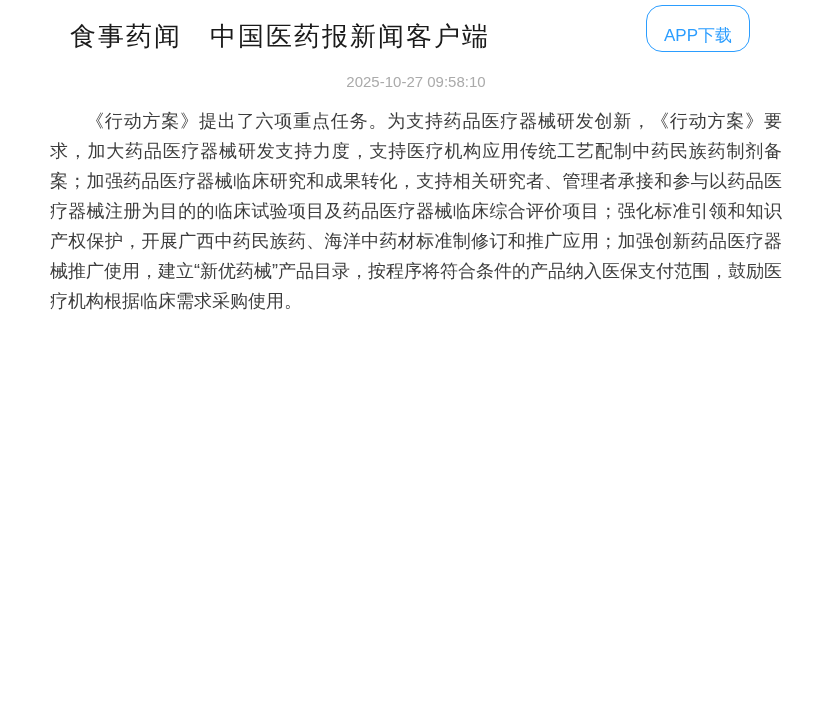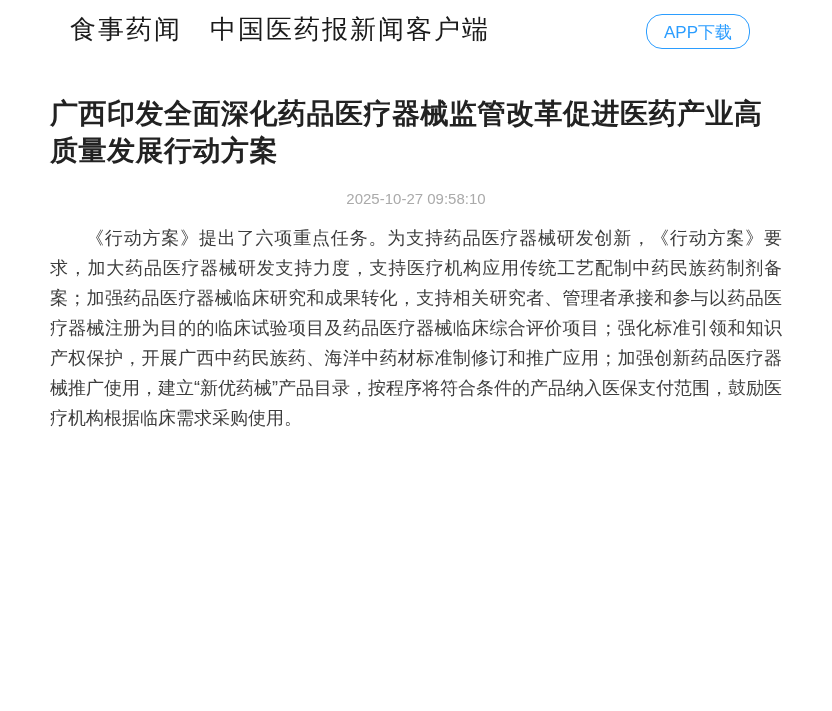--- a/index.html
+++ b/index.html
@@ -10,41 +10,41 @@
   body {
     width: 832px;
     height: 711px;
     overflow: hidden;
     font-family: "Liberation Sans", "DejaVu Sans", sans-serif;
     -webkit-font-smoothing: antialiased;
   }
   
   .app-header {
     display: flex;
-    align-items: flex-start;
+    align-items: flex-end;
     justify-content: space-between;
     padding: 14px 82px 0 70px;
     height: 38px;
   }
   .app-logo {
     font-family: "DejaVu Serif", "Liberation Serif", serif;
     font-size: 26px;
     color: #1a1a1a;
     letter-spacing: 2px;
     white-space: nowrap;
     line-height: 1.2;
   }
   .app-download-btn {
     font-family: "Liberation Sans", "DejaVu Sans", sans-serif;
     font-size: 17px;
     color: #2b9dff;
     background: #ffffff;
     border: 1px solid #2b9dff;
     border-radius: 16px;
-    padding: 8px 17px 5px;
+    padding: 20px 17px 5px;
     line-height: 20px;
     cursor: pointer;
     white-space: nowrap;
   }
   
   .article {
     padding: 0 50px;
   }
   .article-title {
     margin: 43px 0 0;
@@ -83,21 +83,20 @@
 </style>
 </head>
 <body>
 
 <header class="app-header">
   <div class="app-logo">食事药闻　中国医药报新闻客户端</div>
   <button class="app-download-btn">APP下载</button>
 </header>
 
 <main class="article">
-  <h1 class="article-title">广西印发全面深化药品医疗器械监管改革促进医药产业高质量发展行动方案</h1>
 
   <div class="article-meta">
     <div class="article-timestamp">2025-10-27 09:58:10</div>
   </div>
 
   <div class="article-body">
     <p>《行动方案》提出了六项重点任务。为支持药品医疗器械研发创新，《行动方案》要求，加大药品医疗器械研发支持力度，支持医疗机构应用传统工艺配制中药民族药制剂备案；加强药品医疗器械临床研究和成果转化，支持相关研究者、管理者承接和参与以药品医疗器械注册为目的的临床试验项目及药品医疗器械临床综合评价项目；强化标准引领和知识产权保护，开展广西中药民族药、海洋中药材标准制修订和推广应用；加强创新药品医疗器械推广使用，建立“新优药械”产品目录，按程序将符合条件的产品纳入医保支付范围，鼓励医疗机构根据临床需求采购使用。</p>
   </div>
 </main>
 

